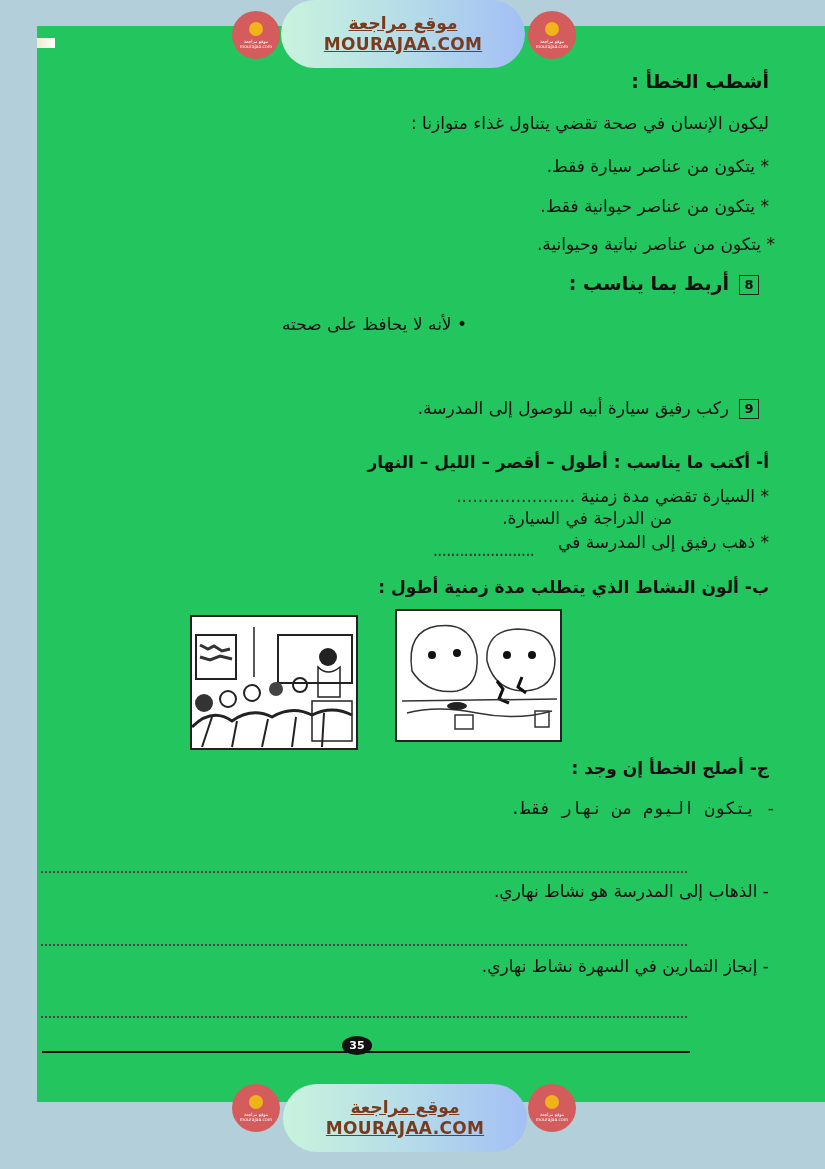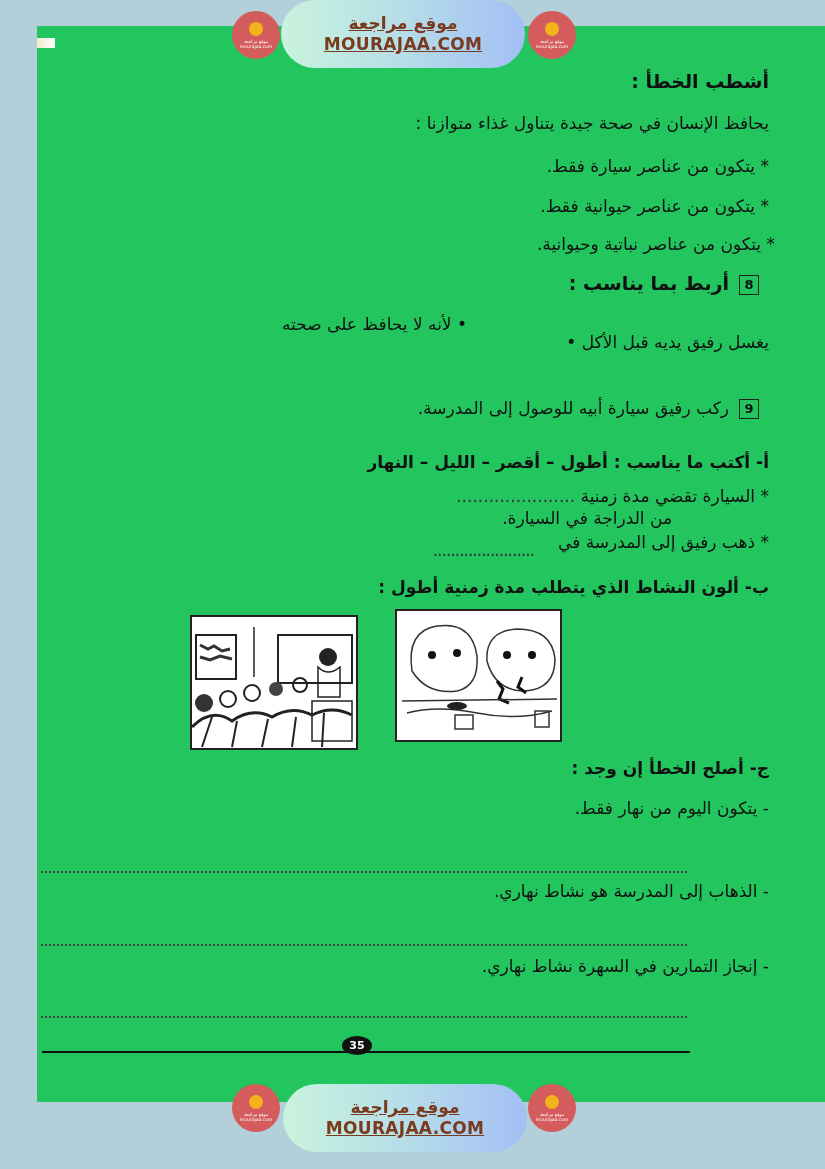--- a/index.html
+++ b/index.html
@@ -88,30 +88,29 @@
 <div class="badge" style="left:528px; top:11px;">
   <div class="badge-logo"></div>
   <div class="badge-text">موقع مراجعة</div>
   <div class="badge-text">mourajaa.com</div>
 </div>
 
 <div class="page">
   <div class="page-stain"></div>
 
   <div class="line title" style="top:44px; right:83px;">أشطب الخطأ :</div>
-  <div class="line txt" style="top:87px; right:83px;">يحافظ الإنسان في صحة جيدة يتناول غذاء متوازنا :</div>
+  <div class="line txt" style="top:87px; right:83px;">ليكون الإنسان في صحة تقضي يتناول غذاء متوازنا :</div>
   <div class="line txt" style="top:130px; right:83px;">* يتكون من عناصر سيارة فقط.</div>
   <div class="line txt" style="top:170px; right:83px;">* يتكون من عناصر حيوانية فقط.</div>
   <div class="line txt" style="top:208px; right:77px;">* يتكون من عناصر نباتية وحيوانية.</div>
 
   <div class="line title" style="top:246px; right:93px;">
     <span class="numbox">8</span><span>أربط بما يناسب :</span>
   </div>
   <div class="line txt" style="top:288px; right:385px;">• لأنه لا يحافظ على صحته</div>
-  <div class="line txt" style="top:306px; right:83px;">يغسل رفيق يديه قبل الأكل •</div>
 
   <div class="line txt" style="top:372px; right:93px;">
     <span class="numbox">9</span><span>ركب رفيق سيارة أبيه للوصول إلى المدرسة.</span>
   </div>
   <div class="line title" style="top:426px; right:83px; font-size:17px;">أ- أكتب ما يناسب : أطول – أقصر – الليل – النهار</div>
   <div class="line txt" style="top:460px; right:83px;">
     <span>* السيارة تقضي مدة زمنية</span>
     <span class="dots">......................</span>
   </div>
   <div class="line txt" style="top:482px; right:180px;">من الدراجة في السيارة.</div>
@@ -150,21 +149,21 @@
       <circle cx="135" cy="44" r="4" fill="#111"></circle>
       <path d="M100 70 l6 8 l-4 10 l10 4 M125 66 l-4 10 l8 6" stroke="#111" stroke-width="3" fill="none"></path>
       <line x1="5" y1="90" x2="160" y2="88" stroke="#333" stroke-width="1.5"></line>
       <path d="M10 102 q30 -8 70 0 q40 8 75 -2" stroke="#333" stroke-width="1.5" fill="none"></path>
       <ellipse cx="60" cy="95" rx="10" ry="4" fill="#222"></ellipse>
       <path d="M58 104 h18 v14 h-18 z M138 100 h14 v16 h-14 z" fill="none" stroke="#333" stroke-width="1.5"></path>
     </svg>
   </div>
 
   <div class="line title" style="top:732px; right:83px; font-size:17px;">ج- أصلح الخطأ إن وجد :</div>
-  <div class="line txt" style="top:772px; right:83px;">- يتكون اليوم من نهار فقط.</div>
+  <div class="line txt" style="top:772px; right:76px;font-family:Liberation Mono, monospace;">- يتكون اليوم من نهار فقط.</div>
   <div class="dotted-rule" style="top:845px; width:646px;"></div>
   <div class="line txt" style="top:855px; right:83px;">- الذهاب إلى المدرسة هو نشاط نهاري.</div>
   <div class="dotted-rule" style="top:918px; width:646px;"></div>
   <div class="line txt" style="top:930px; right:83px;">- إنجاز التمارين في السهرة نشاط نهاري.</div>
   <div class="dotted-rule" style="top:990px; width:646px;"></div>
 
   <div class="footer-rule"></div>
   <div class="page-num">35</div>
 </div>
 

